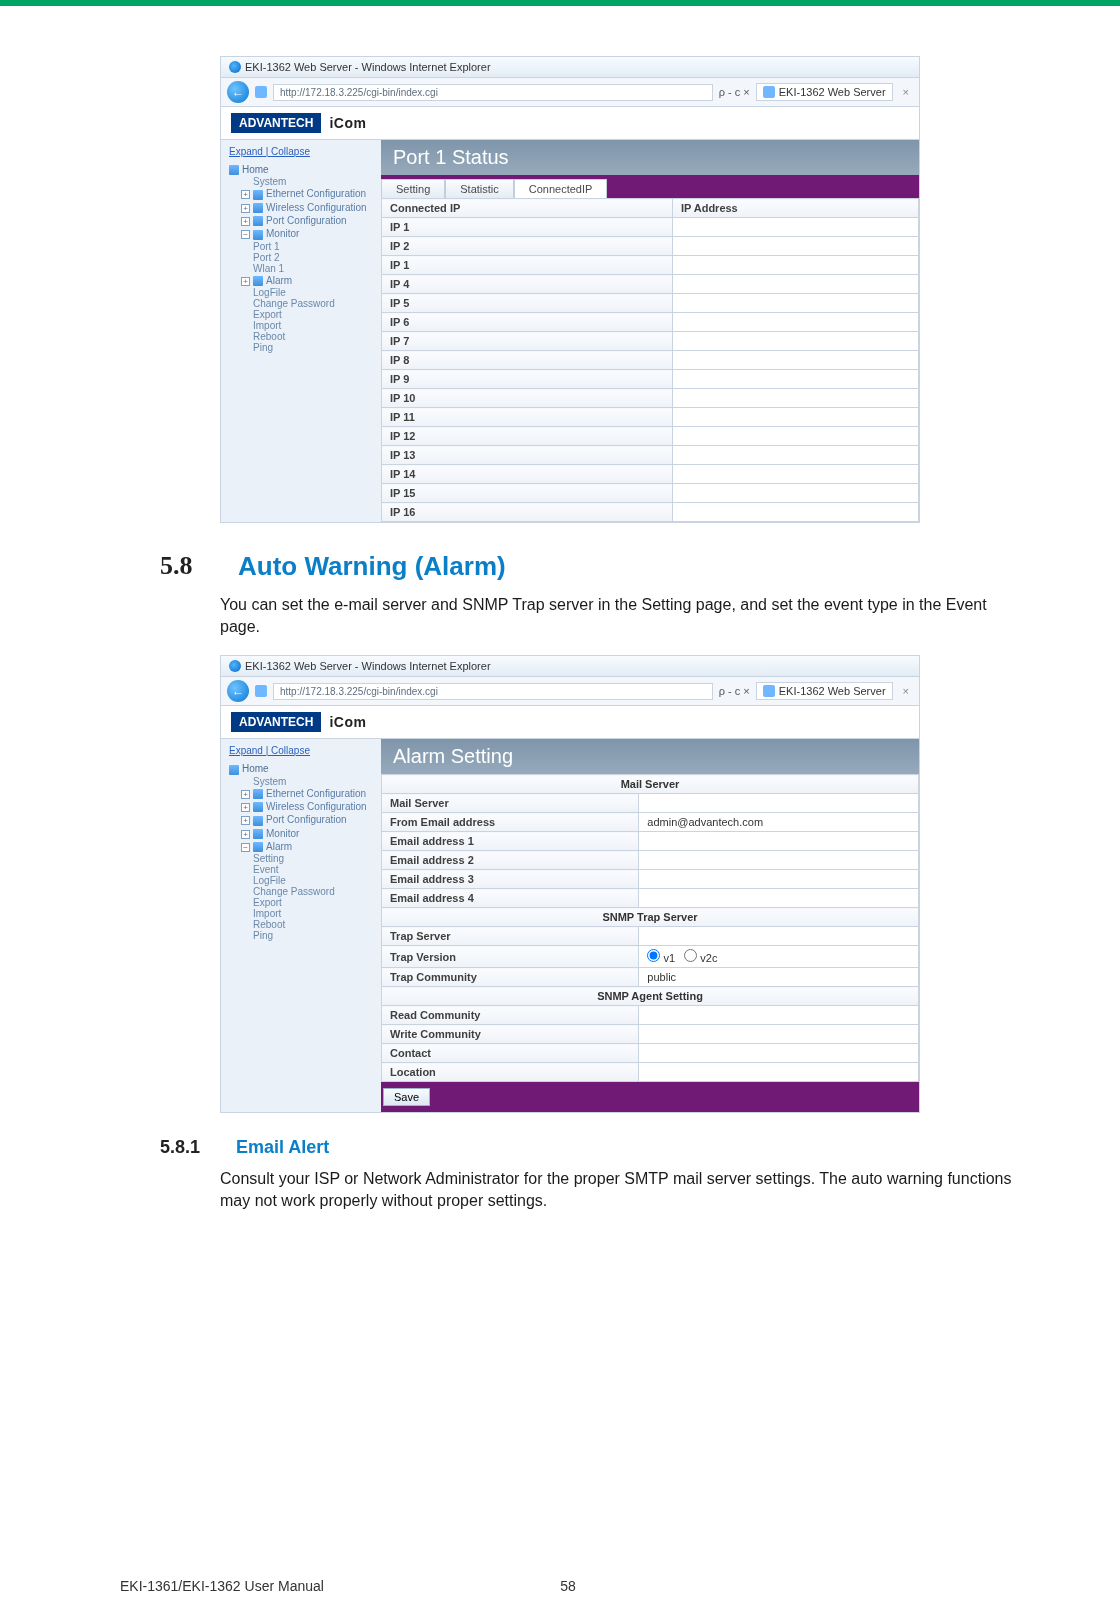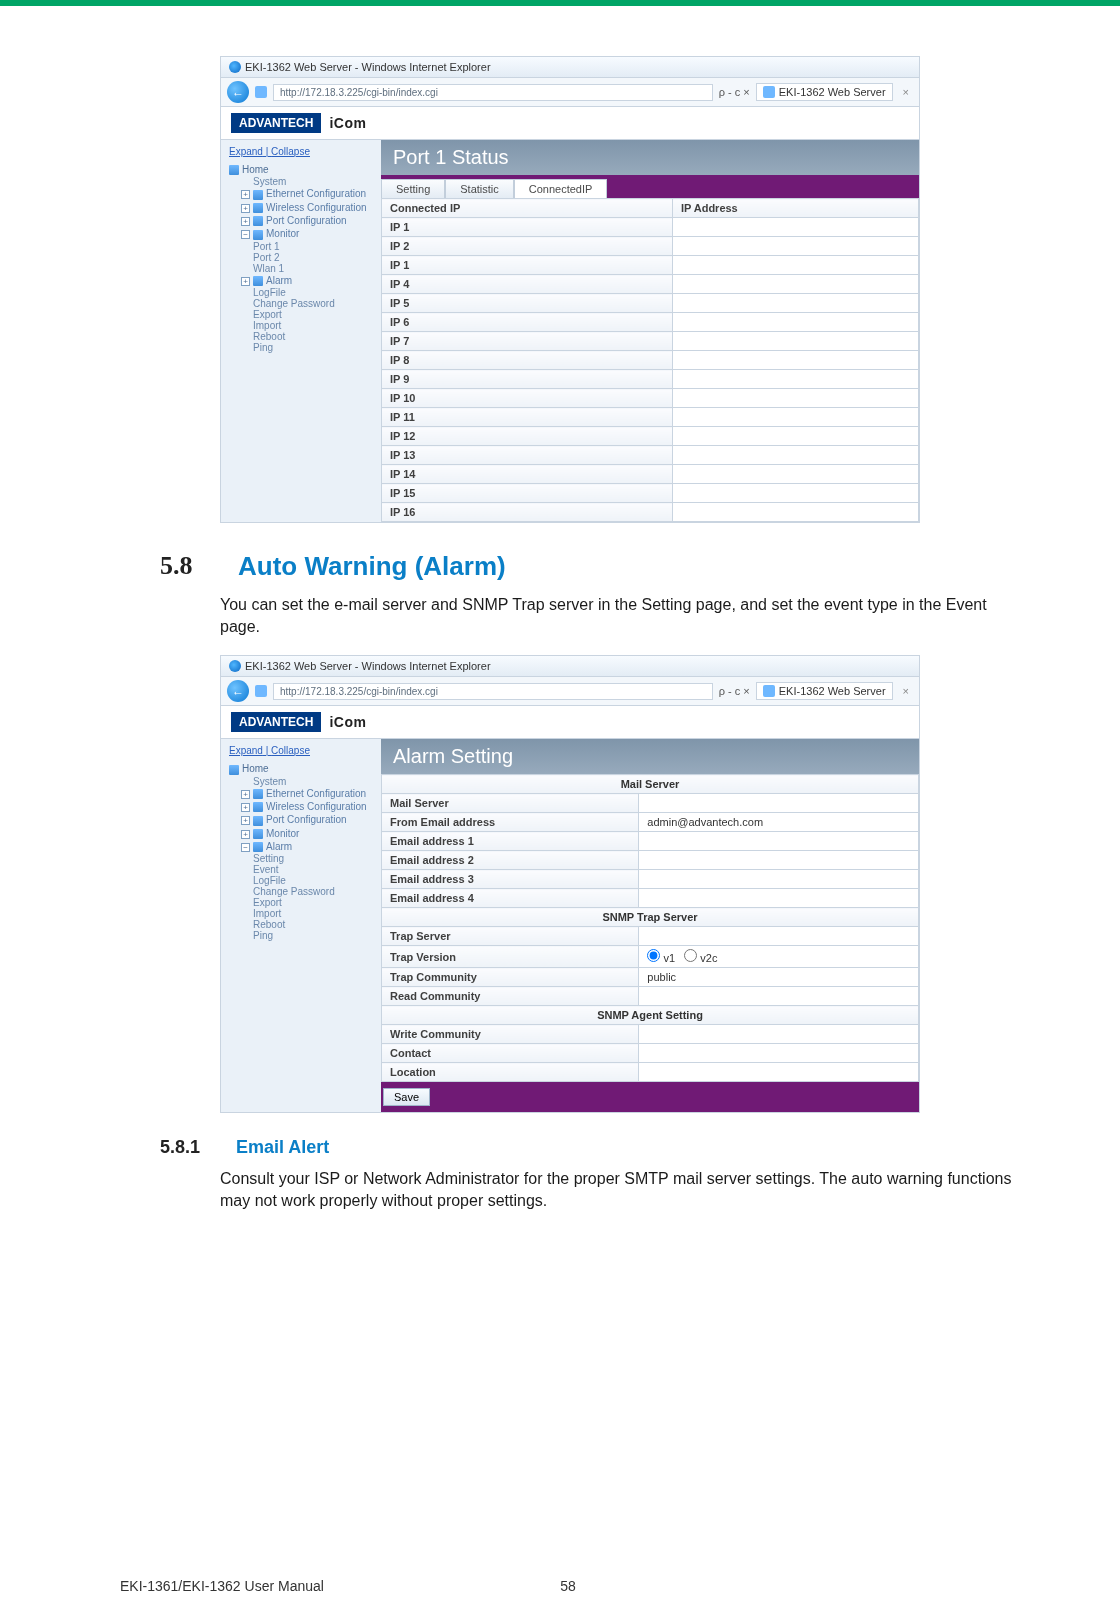--- a/index.html
+++ b/index.html
@@ -383,25 +383,25 @@
                 <label><input type="radio" checked="" style=""> <span>v1</span></label>
                 &nbsp;
                 <label><input type="radio" style=""> <span>v2c</span></label>
               </td>
               </tr>
           <tr>
                 <td>Trap Community</td>
                 <td class="val">public</td>
               </tr>
           <tr>
+                <th colspan="2" class="section">SNMP Agent Setting</th>
+              </tr>
+          <tr>
                 <td>Read Community</td>
                 <td class="val"></td>
-              </tr>
-          <tr>
-                <th colspan="2" class="section">SNMP Agent Setting</th>
               </tr>
           <tr>
                 <td>Write Community</td>
                 <td class="val"></td>
               </tr>
           <tr>
                 <td>Contact</td>
                 <td class="val"></td>
               </tr>
           <tr>

